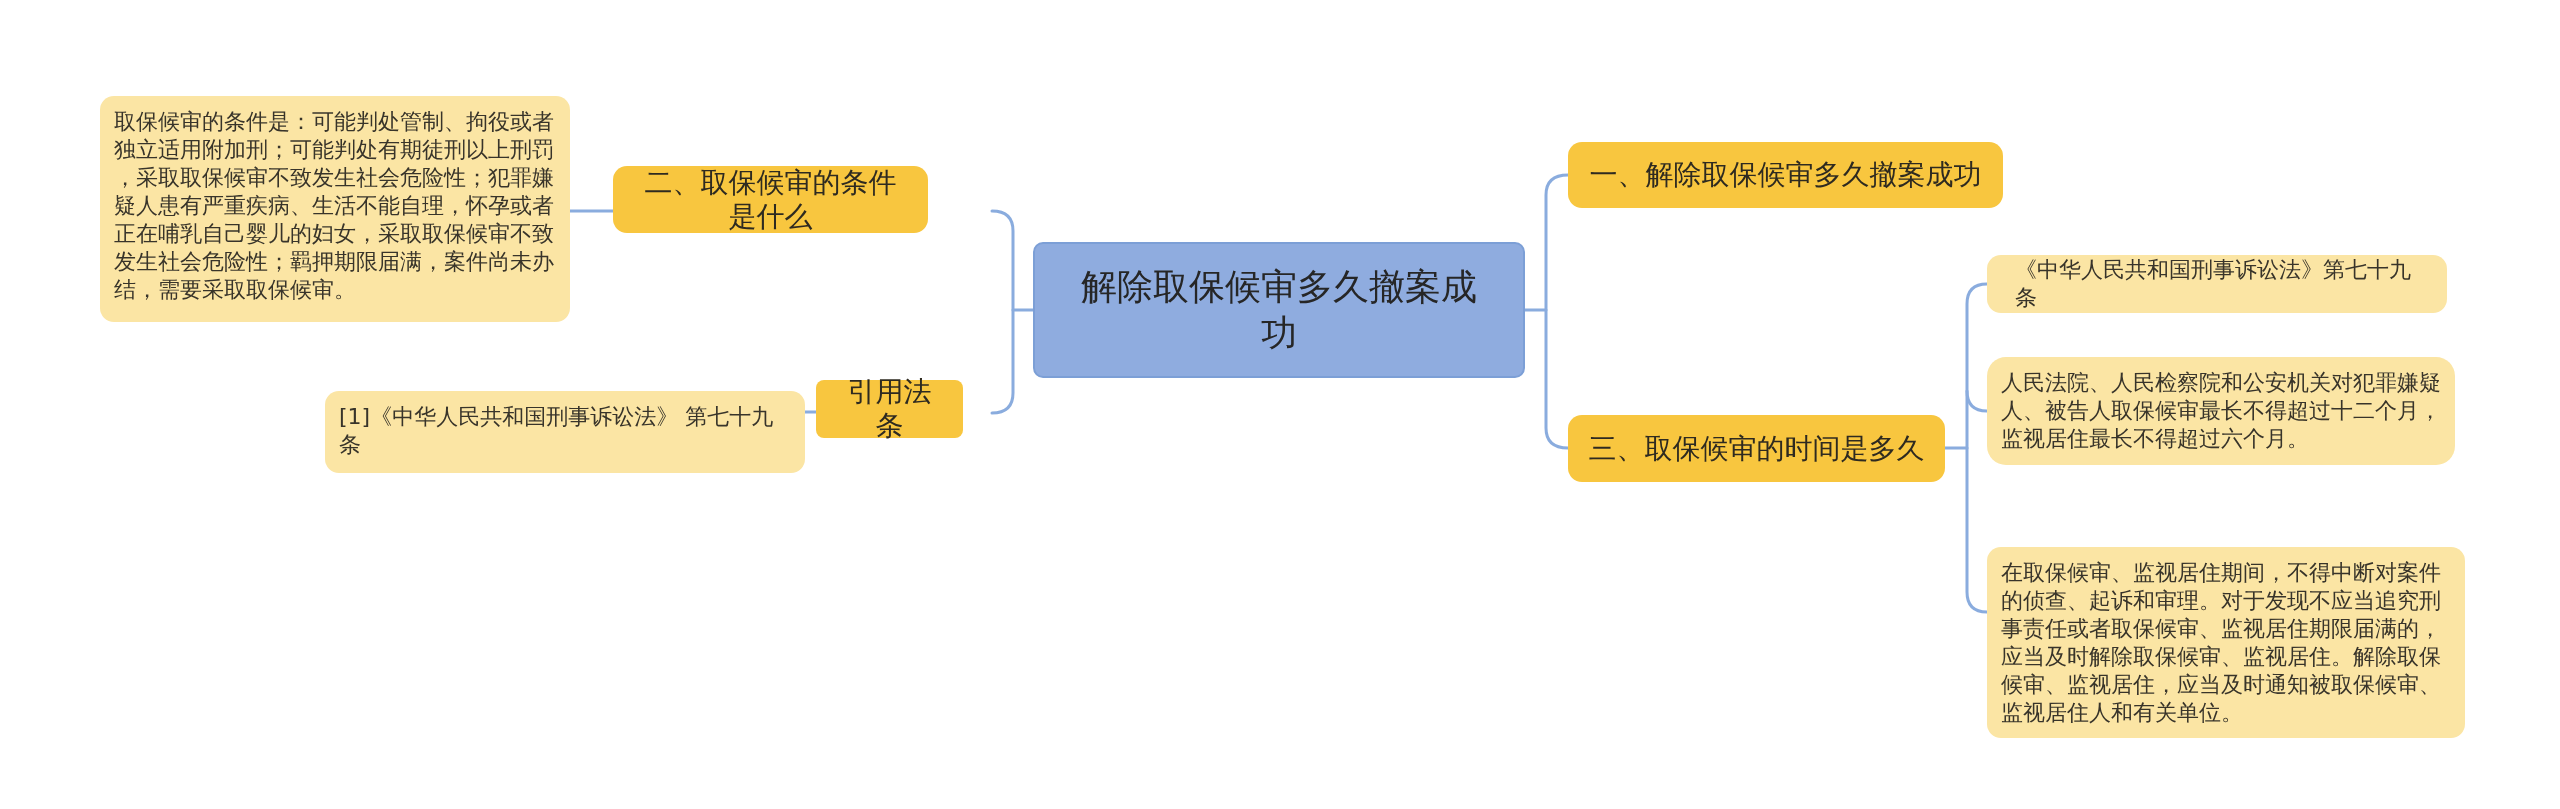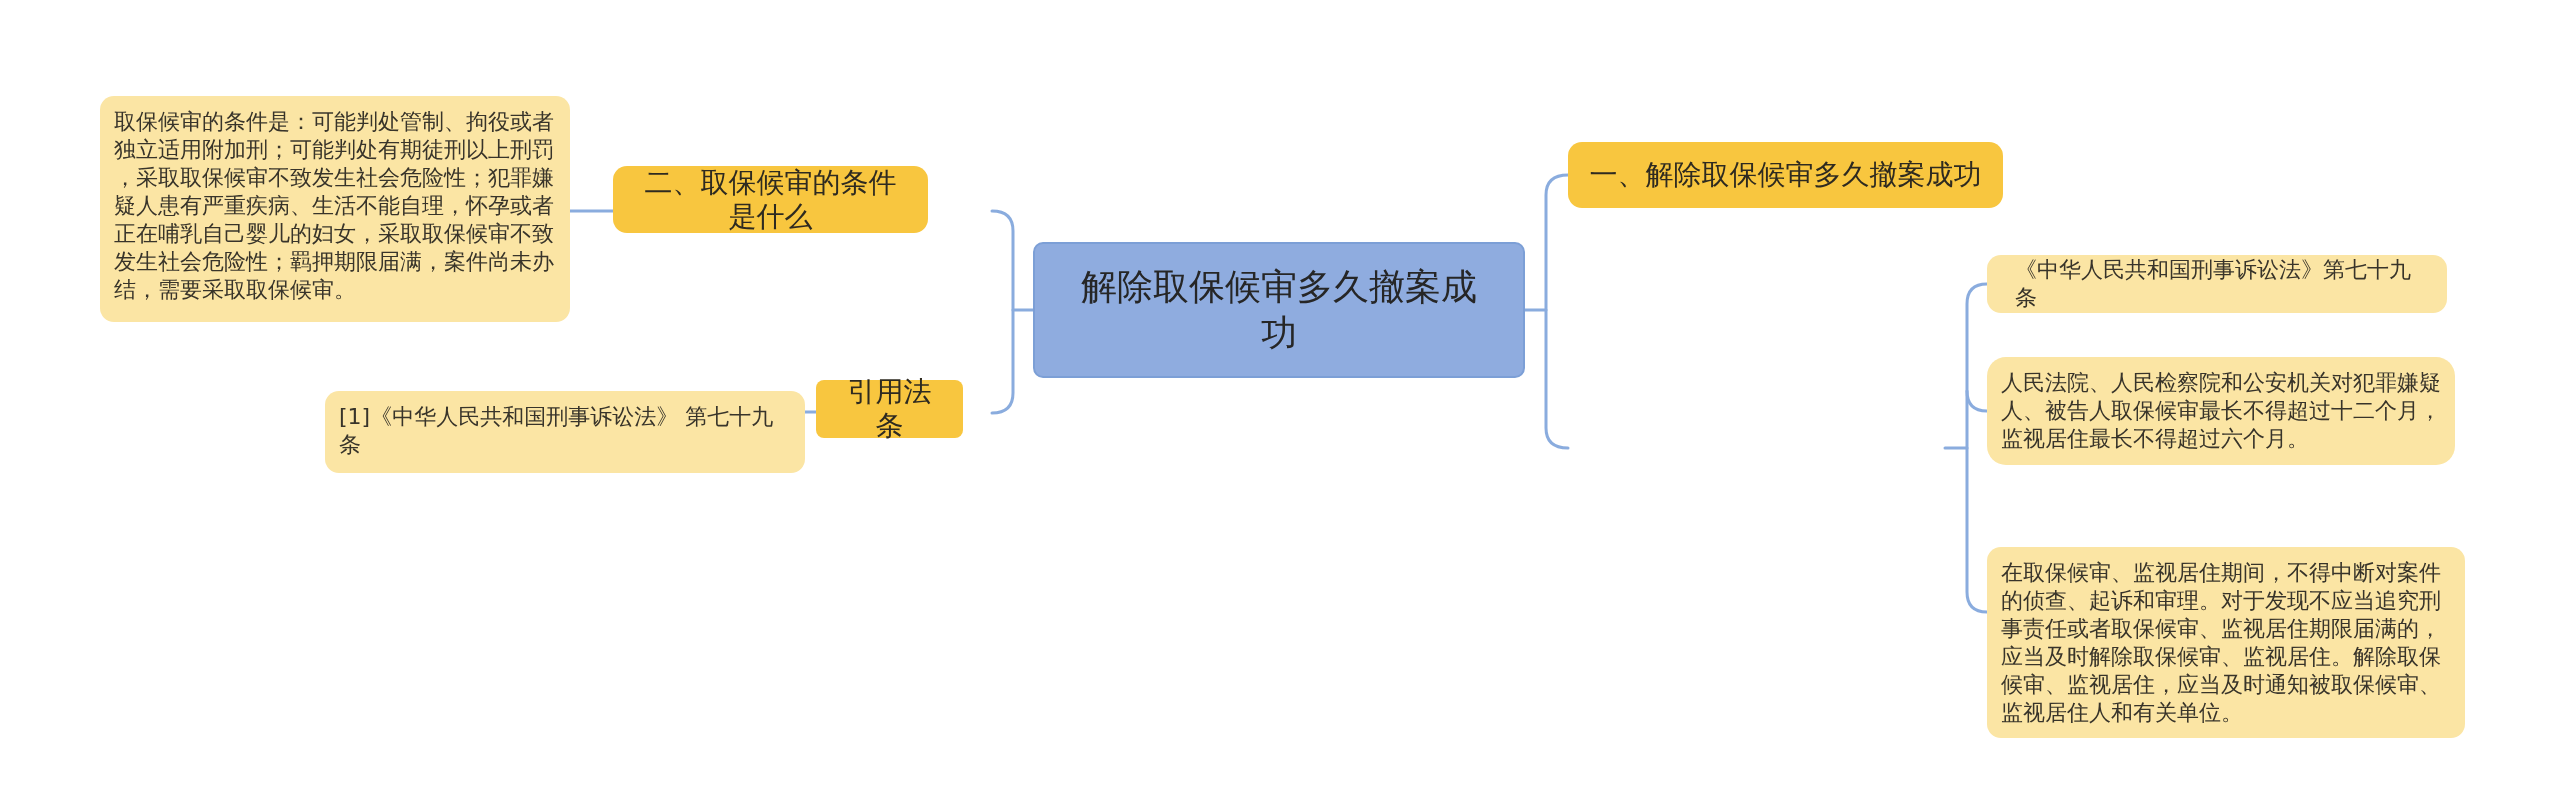--- a/index.html
+++ b/index.html
@@ -97,20 +97,21 @@
   <div class="node node-gold" style="left:613px; top:166px; width:315px; height:67px;">二、取保候审的条件是什么</div>
 
   <div class="node node-light" style="left:325px; top:391px; width:480px; height:82px;">[1]《中华人民共和国刑事诉讼法》 第七十九条</div>
 
   <div class="node node-gold" style="left:816px; top:380px; width:147px; height:58px;border-radius:8px;">引用法条</div>
 
   <div class="node node-root" style="left:1033px; top:242px; width:492px; height:136px;">解除取保候审多久撤案成功</div>
 
   <div class="node node-gold" style="left:1568px; top:142px; width:435px; height:66px;">一、解除取保候审多久撤案成功</div>
 
+  <div class="node node-gold" style="left:1568px; top:415px; width:377px; height:67px;">三、取保候审的时间是多久</div>
 
   <div class="node node-light node-light-center" style="left:1987px; top:255px; width:460px; height:58px;">《中华人民共和国刑事诉讼法》第七十九条</div>
 
   <div class="node node-light" style="left:1987px; top:357px; width:468px; height:108px;border-radius:19px;">人民法院、人民检察院和公安机关对犯罪嫌疑人、被告人取保候审最长不得超过十二个月，监视居住最长不得超过六个月。</div>
 
   <div class="node node-light" style="left:1987px; top:517px; width:478px; height:191px;margin-top:30px;">在取保候审、监视居住期间，不得中断对案件的侦查、起诉和审理。对于发现不应当追究刑事责任或者取保候审、监视居住期限届满的，应当及时解除取保候审、监视居住。解除取保候审、监视居住，应当及时通知被取保候审、监视居住人和有关单位。</div>
 
 </div>
 
 </body></html>

